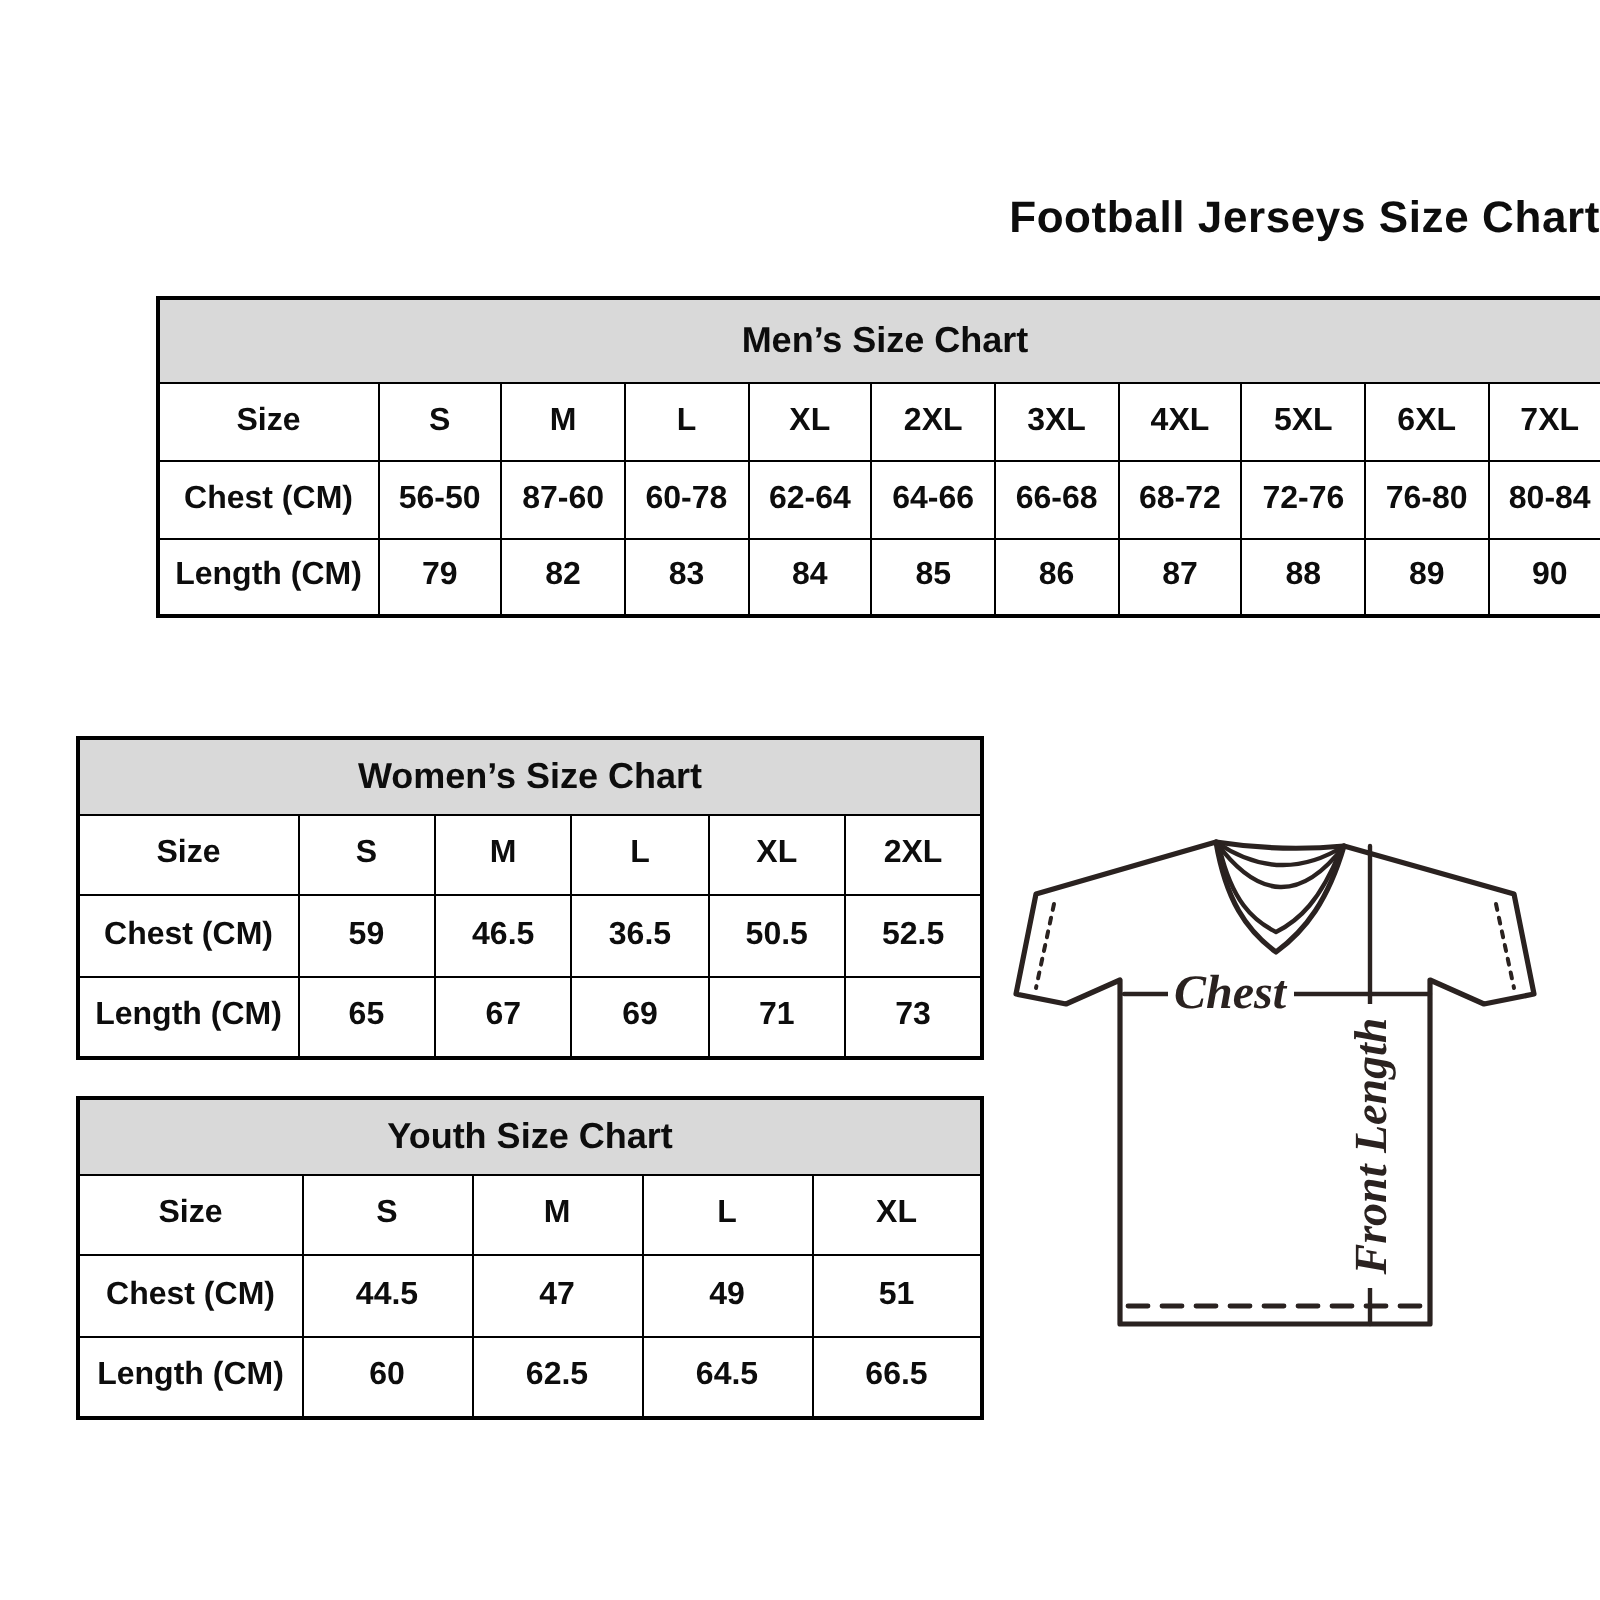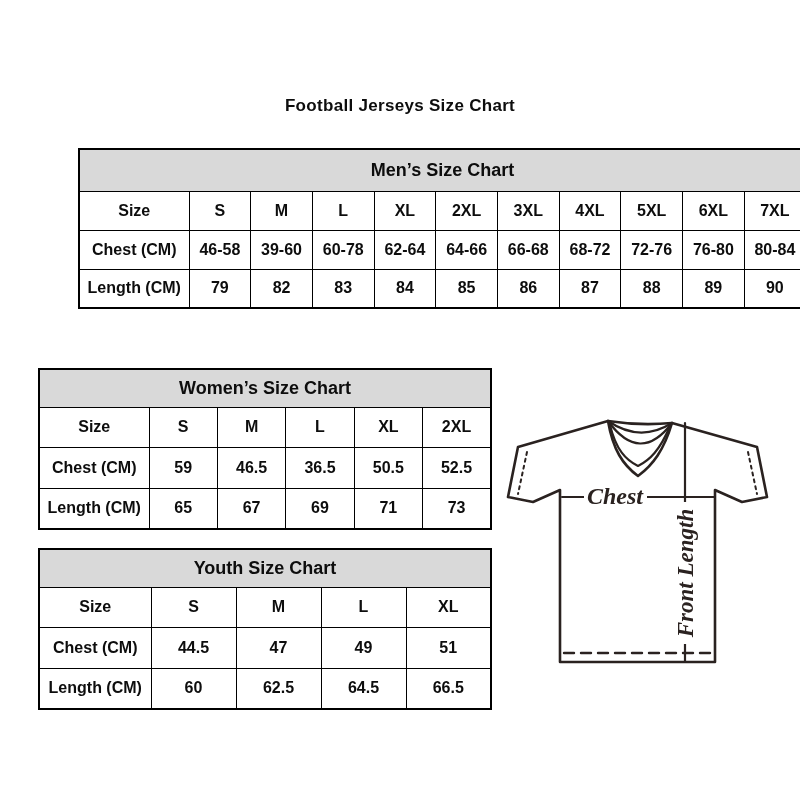--- a/index.html
+++ b/index.html
@@ -4,21 +4,21 @@
 <style>
   * { margin:0; padding:0; box-sizing:border-box; }
   html,body { background:#ffffff; }
   #canvas {
     position:relative; width:800px; height:800px; background:#ffffff;
     font-family:"Liberation Sans","DejaVu Sans",sans-serif; color:#000;
     overflow:hidden;
   }
   .page-title {
     position:absolute; top:96px; left:0; width:800px;
-    text-align:center; font-size:17px; font-weight:bold; color:#0d0d0d;
+    text-align:right; font-size:22px; font-weight:bold; color:#0d0d0d;
     letter-spacing:0.3px;
   }
   table.size-table {
     position:absolute; border-collapse:collapse; table-layout:fixed;
     border:2px solid #000;
   }
   table.size-table td {
     border:1.5px solid #000; text-align:center; vertical-align:middle;
     font-weight:bold; font-size:16px; color:#0d0d0d; padding:0;
     overflow:hidden; white-space:nowrap;
@@ -71,22 +71,22 @@
           <td>XL</td>
           <td>2XL</td>
           <td>3XL</td>
           <td>4XL</td>
           <td>5XL</td>
           <td>6XL</td>
           <td>7XL</td>
         </tr>
         <tr>
           <td>Chest (CM)</td>
-          <td>46-58</td>
-          <td>39-60</td>
+          <td>56-50</td>
+          <td>87-60</td>
           <td>60-78</td>
           <td>62-64</td>
           <td>64-66</td>
           <td>66-68</td>
           <td>68-72</td>
           <td>72-76</td>
           <td>76-80</td>
           <td>80-84</td>
         </tr>
         <tr>

